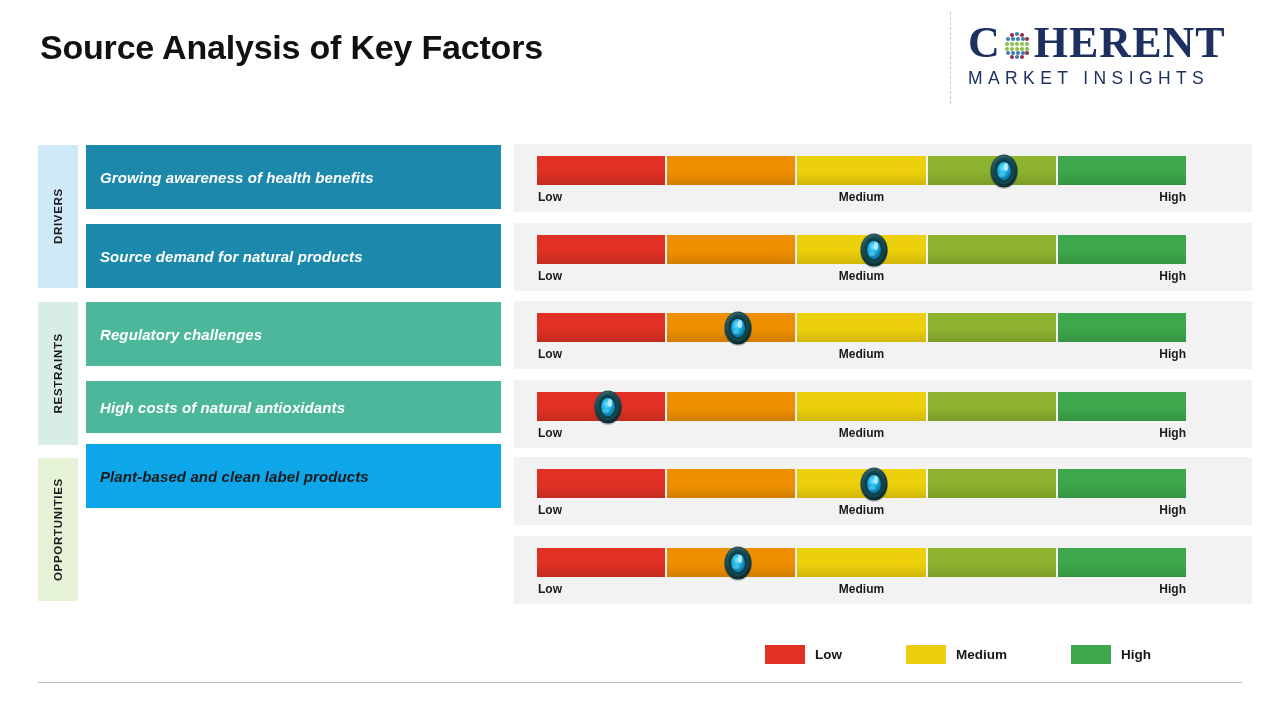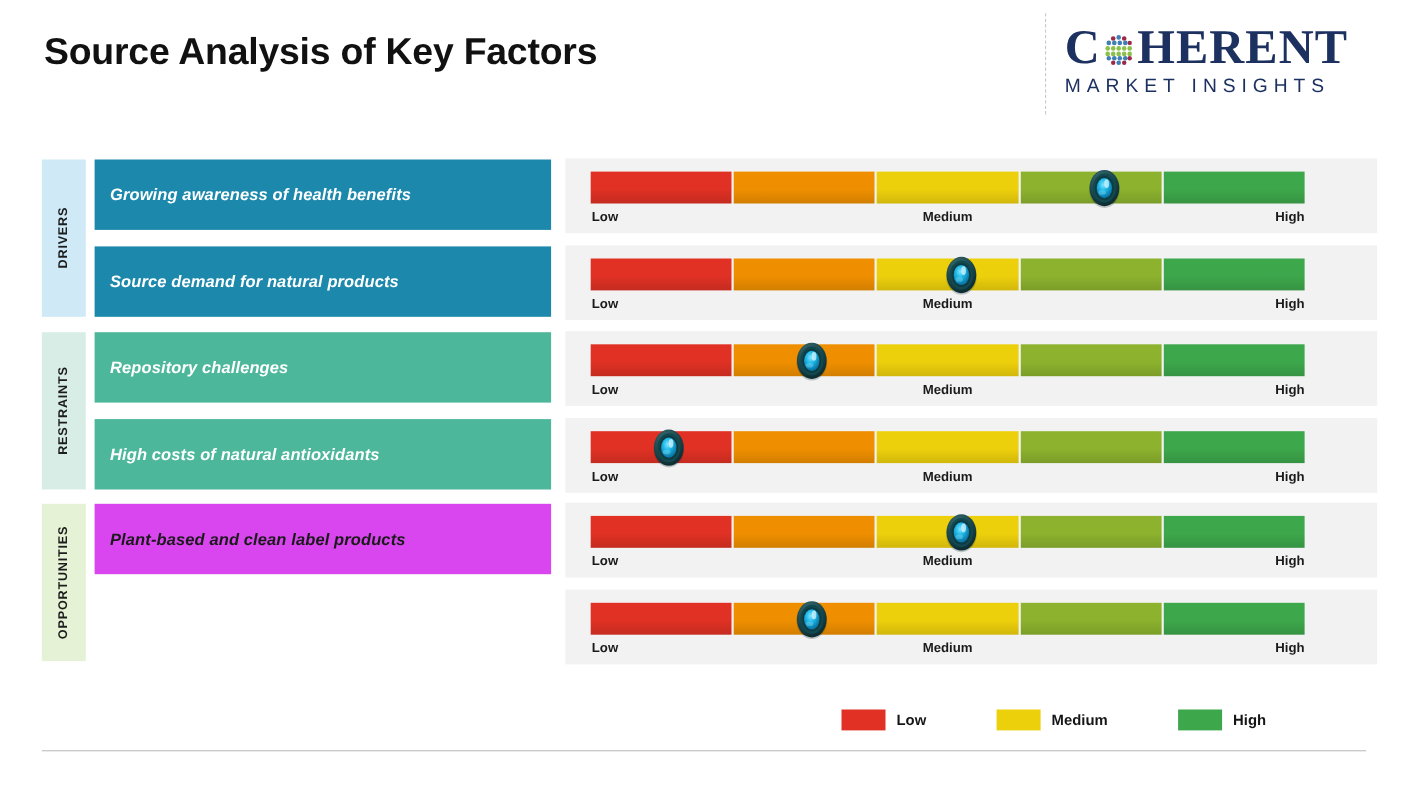--- a/index.html
+++ b/index.html
@@ -259,21 +259,21 @@
             <ellipse cx="19" cy="21" rx="14" ry="17" fill="#0b2327" opacity="0.22"></ellipse>
             <ellipse cx="19" cy="20" rx="13.5" ry="16.5" fill="url(#rg1)"></ellipse>
             <ellipse cx="19" cy="20" rx="10.5" ry="13.2" fill="#12484f"></ellipse>
             <ellipse cx="19" cy="20" rx="8.6" ry="11" fill="#0e3b42"></ellipse>
             <ellipse cx="19" cy="20" rx="7" ry="9.2" fill="url(#mg1)"></ellipse>
             <ellipse cx="21" cy="16" rx="2.2" ry="4" fill="#d8f6ff" opacity="0.75"></ellipse>
             <ellipse cx="17" cy="24" rx="3.4" ry="2.1" fill="#8fe8ff" opacity="0.35"></ellipse>
           </svg></div>
       </div>
       <div class="factor-bar" style="left: 86px; top: 302px; width: 415px; height: 64px; background: rgb(76, 183, 155); color: rgb(255, 255, 255);">
-        <span>Repository challenges</span>
+        <span>Regulatory challenges</span>
       </div>
       <div class="gauge-panel" style="left: 514px; top: 301px; width: 738px; height: 68px;">
         <div class="gauge-track">
           <div class="seg" style="width: 128.2px; background: linear-gradient(rgb(224, 49, 36) 0%, rgb(224, 49, 36) 55%, rgb(197, 43, 32) 100%);"></div>
           <div class="seg" style="width: 128.2px; background: linear-gradient(rgb(239, 143, 0) 0%, rgb(239, 143, 0) 55%, rgb(210, 126, 0) 100%);"></div>
           <div class="seg" style="width: 128.2px; background: linear-gradient(rgb(237, 208, 12) 0%, rgb(237, 208, 12) 55%, rgb(209, 183, 11) 100%);"></div>
           <div class="seg" style="width: 128.2px; background: linear-gradient(rgb(140, 178, 46) 0%, rgb(140, 178, 46) 55%, rgb(123, 157, 40) 100%);"></div>
           <div class="seg" style="width: 128.2px; background: linear-gradient(rgb(61, 167, 75) 0%, rgb(61, 167, 75) 55%, rgb(54, 147, 66) 100%);"></div>
         </div>
         <div class="gauge-scale">
@@ -296,21 +296,21 @@
             </defs>
             <ellipse cx="19" cy="21" rx="14" ry="17" fill="#0b2327" opacity="0.22"></ellipse>
             <ellipse cx="19" cy="20" rx="13.5" ry="16.5" fill="url(#rg2)"></ellipse>
             <ellipse cx="19" cy="20" rx="10.5" ry="13.2" fill="#12484f"></ellipse>
             <ellipse cx="19" cy="20" rx="8.6" ry="11" fill="#0e3b42"></ellipse>
             <ellipse cx="19" cy="20" rx="7" ry="9.2" fill="url(#mg2)"></ellipse>
             <ellipse cx="21" cy="16" rx="2.2" ry="4" fill="#d8f6ff" opacity="0.75"></ellipse>
             <ellipse cx="17" cy="24" rx="3.4" ry="2.1" fill="#8fe8ff" opacity="0.35"></ellipse>
           </svg></div>
       </div>
-      <div class="factor-bar" style="left: 86px; top: 381px; width: 415px; height: 64px; background: rgb(76, 183, 155); color: rgb(255, 255, 255);">
+      <div class="factor-bar" style="left: 86px; top: 381px; width: 415px; height: 52px; background: rgb(76, 183, 155); color: rgb(255, 255, 255);">
         <span>High costs of natural antioxidants</span>
       </div>
       <div class="gauge-panel" style="left: 514px; top: 380px; width: 738px; height: 68px;">
         <div class="gauge-track">
           <div class="seg" style="width: 128.2px; background: linear-gradient(rgb(224, 49, 36) 0%, rgb(224, 49, 36) 55%, rgb(197, 43, 32) 100%);"></div>
           <div class="seg" style="width: 128.2px; background: linear-gradient(rgb(239, 143, 0) 0%, rgb(239, 143, 0) 55%, rgb(210, 126, 0) 100%);"></div>
           <div class="seg" style="width: 128.2px; background: linear-gradient(rgb(237, 208, 12) 0%, rgb(237, 208, 12) 55%, rgb(209, 183, 11) 100%);"></div>
           <div class="seg" style="width: 128.2px; background: linear-gradient(rgb(140, 178, 46) 0%, rgb(140, 178, 46) 55%, rgb(123, 157, 40) 100%);"></div>
           <div class="seg" style="width: 128.2px; background: linear-gradient(rgb(61, 167, 75) 0%, rgb(61, 167, 75) 55%, rgb(54, 147, 66) 100%);"></div>
         </div>
@@ -334,21 +334,21 @@
             </defs>
             <ellipse cx="19" cy="21" rx="14" ry="17" fill="#0b2327" opacity="0.22"></ellipse>
             <ellipse cx="19" cy="20" rx="13.5" ry="16.5" fill="url(#rg3)"></ellipse>
             <ellipse cx="19" cy="20" rx="10.5" ry="13.2" fill="#12484f"></ellipse>
             <ellipse cx="19" cy="20" rx="8.6" ry="11" fill="#0e3b42"></ellipse>
             <ellipse cx="19" cy="20" rx="7" ry="9.2" fill="url(#mg3)"></ellipse>
             <ellipse cx="21" cy="16" rx="2.2" ry="4" fill="#d8f6ff" opacity="0.75"></ellipse>
             <ellipse cx="17" cy="24" rx="3.4" ry="2.1" fill="#8fe8ff" opacity="0.35"></ellipse>
           </svg></div>
       </div>
-      <div class="factor-bar" style="left: 86px; top: 458px; width: 415px; height: 64px; background: #d946ef; color: rgb(26, 26, 26);">
+      <div class="factor-bar" style="left: 86px; top: 444px; width: 415px; height: 64px; background: #0ea5e9; color: rgb(26, 26, 26);">
         <span>Plant-based and clean label products</span>
       </div>
       <div class="gauge-panel" style="left: 514px; top: 457px; width: 738px; height: 68px;">
         <div class="gauge-track">
           <div class="seg" style="width: 128.2px; background: linear-gradient(rgb(224, 49, 36) 0%, rgb(224, 49, 36) 55%, rgb(197, 43, 32) 100%);"></div>
           <div class="seg" style="width: 128.2px; background: linear-gradient(rgb(239, 143, 0) 0%, rgb(239, 143, 0) 55%, rgb(210, 126, 0) 100%);"></div>
           <div class="seg" style="width: 128.2px; background: linear-gradient(rgb(237, 208, 12) 0%, rgb(237, 208, 12) 55%, rgb(209, 183, 11) 100%);"></div>
           <div class="seg" style="width: 128.2px; background: linear-gradient(rgb(140, 178, 46) 0%, rgb(140, 178, 46) 55%, rgb(123, 157, 40) 100%);"></div>
           <div class="seg" style="width: 128.2px; background: linear-gradient(rgb(61, 167, 75) 0%, rgb(61, 167, 75) 55%, rgb(54, 147, 66) 100%);"></div>
         </div>

